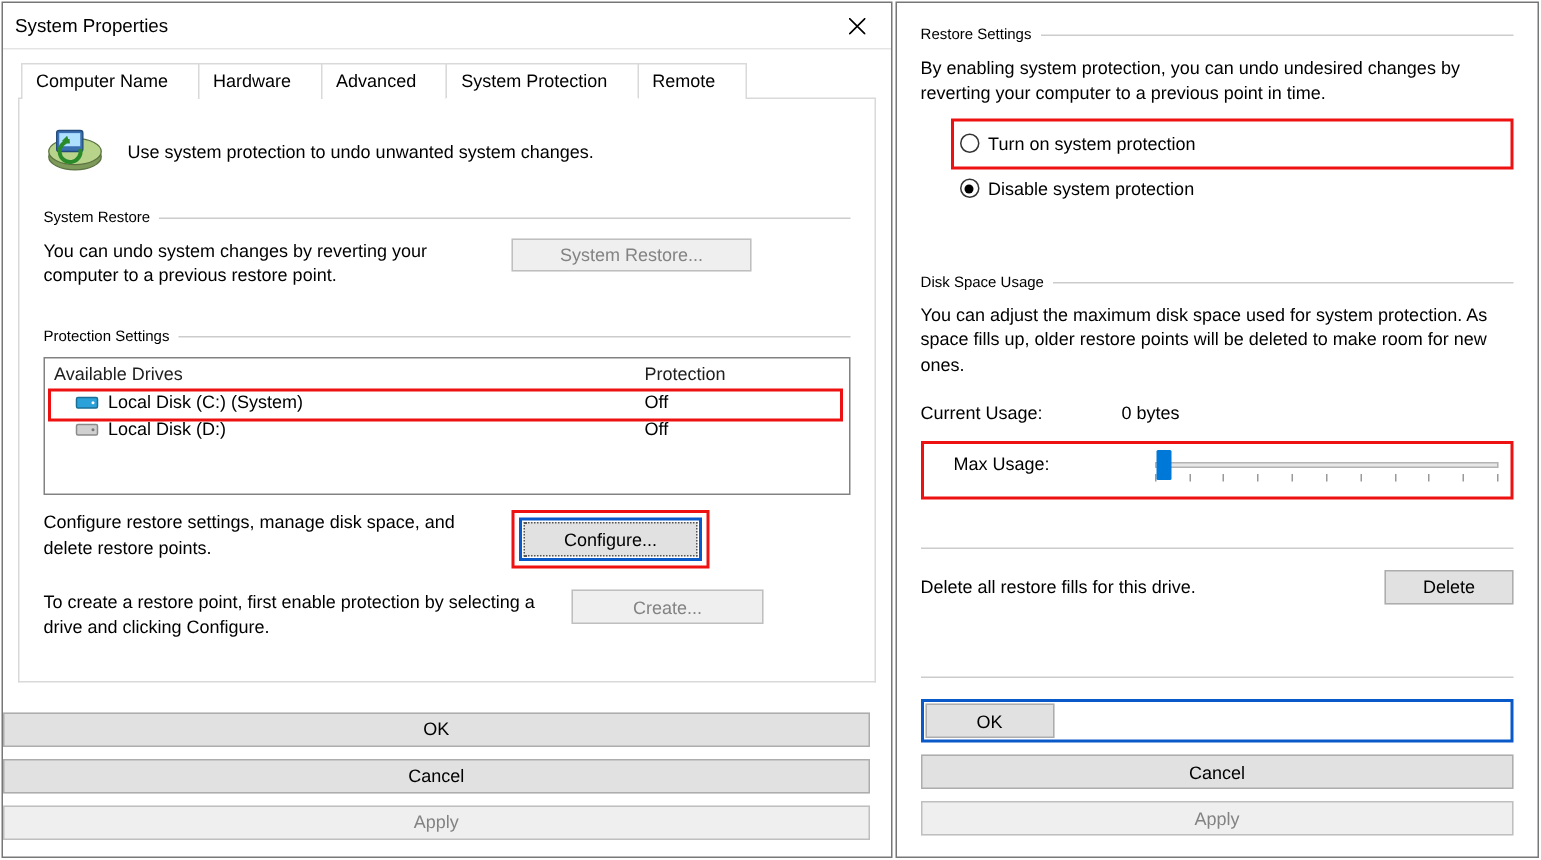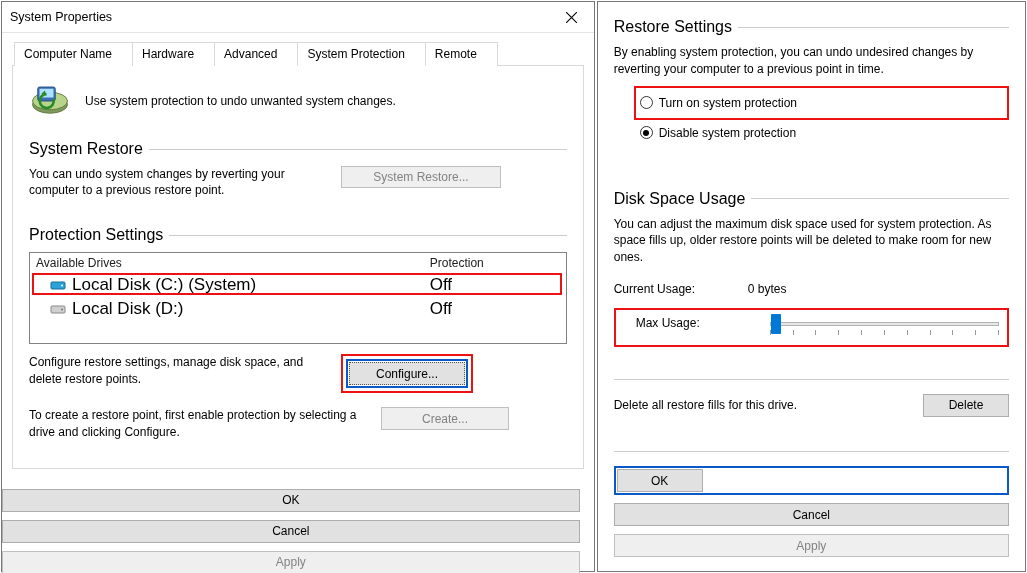--- a/index.html
+++ b/index.html
@@ -57,21 +57,21 @@
   .tab.active { background: #fff; z-index: 1; border-bottom: 1px solid #fff; }
   .tab:not(.active) { background: #fff; }
   .tabpanel { border: 1px solid #d9d9d9; border-top: none; padding: 14px 16px; flex: 1; }
 
   .intro-row { display: flex; align-items: center; gap: 14px; margin-bottom: 18px; }
   .drive-icon-lg { width: 42px; height: 42px; flex-shrink: 0; }
 
   .section-heading {
     display: flex;
     align-items: center;
-    font-size: 16px;
+    font-size: 10px;
     margin: 10px 0 8px 0;
   }
   .section-heading .line { flex: 1; border-top: 1px solid #ccc; margin-left: 6px; }
 
   .desc-text { max-width: 300px; line-height: 1.35; margin-bottom: 10px; }
   .row-split { display: flex; align-items: flex-start; gap: 12px; margin-bottom: 14px; }
   .row-split .desc-text { flex: 1; margin-bottom: 0; }
 
   .win-btn {
     min-width: 86px;
@@ -105,21 +105,21 @@
     padding: 3px 6px 3px 6px;
     color: #202020;
   }
   .drives-head .col-a { flex: 1; }
   .drives-head .col-b { width: 130px; }
   .drives-rows {}
   .drives-row {
     display: flex;
     align-items: center;
     padding: 2px 6px 2px 6px;
-    font-size: 17px;
+    font-size: 12px;
     gap: 4px;
   }
   .drives-row .col-a { flex: 1; display: flex; align-items: center; gap: 6px; padding-left: 14px; }
   .drives-row .col-b { width: 130px; }
   .drive-mini { width: 16px; height: 14px; display: inline-block; }
   .red-overlay { position: absolute; border: 2px solid #e11; pointer-events: none; }
 
   .hl-configure {
     border: 2px solid #e11;
     padding: 3px;

